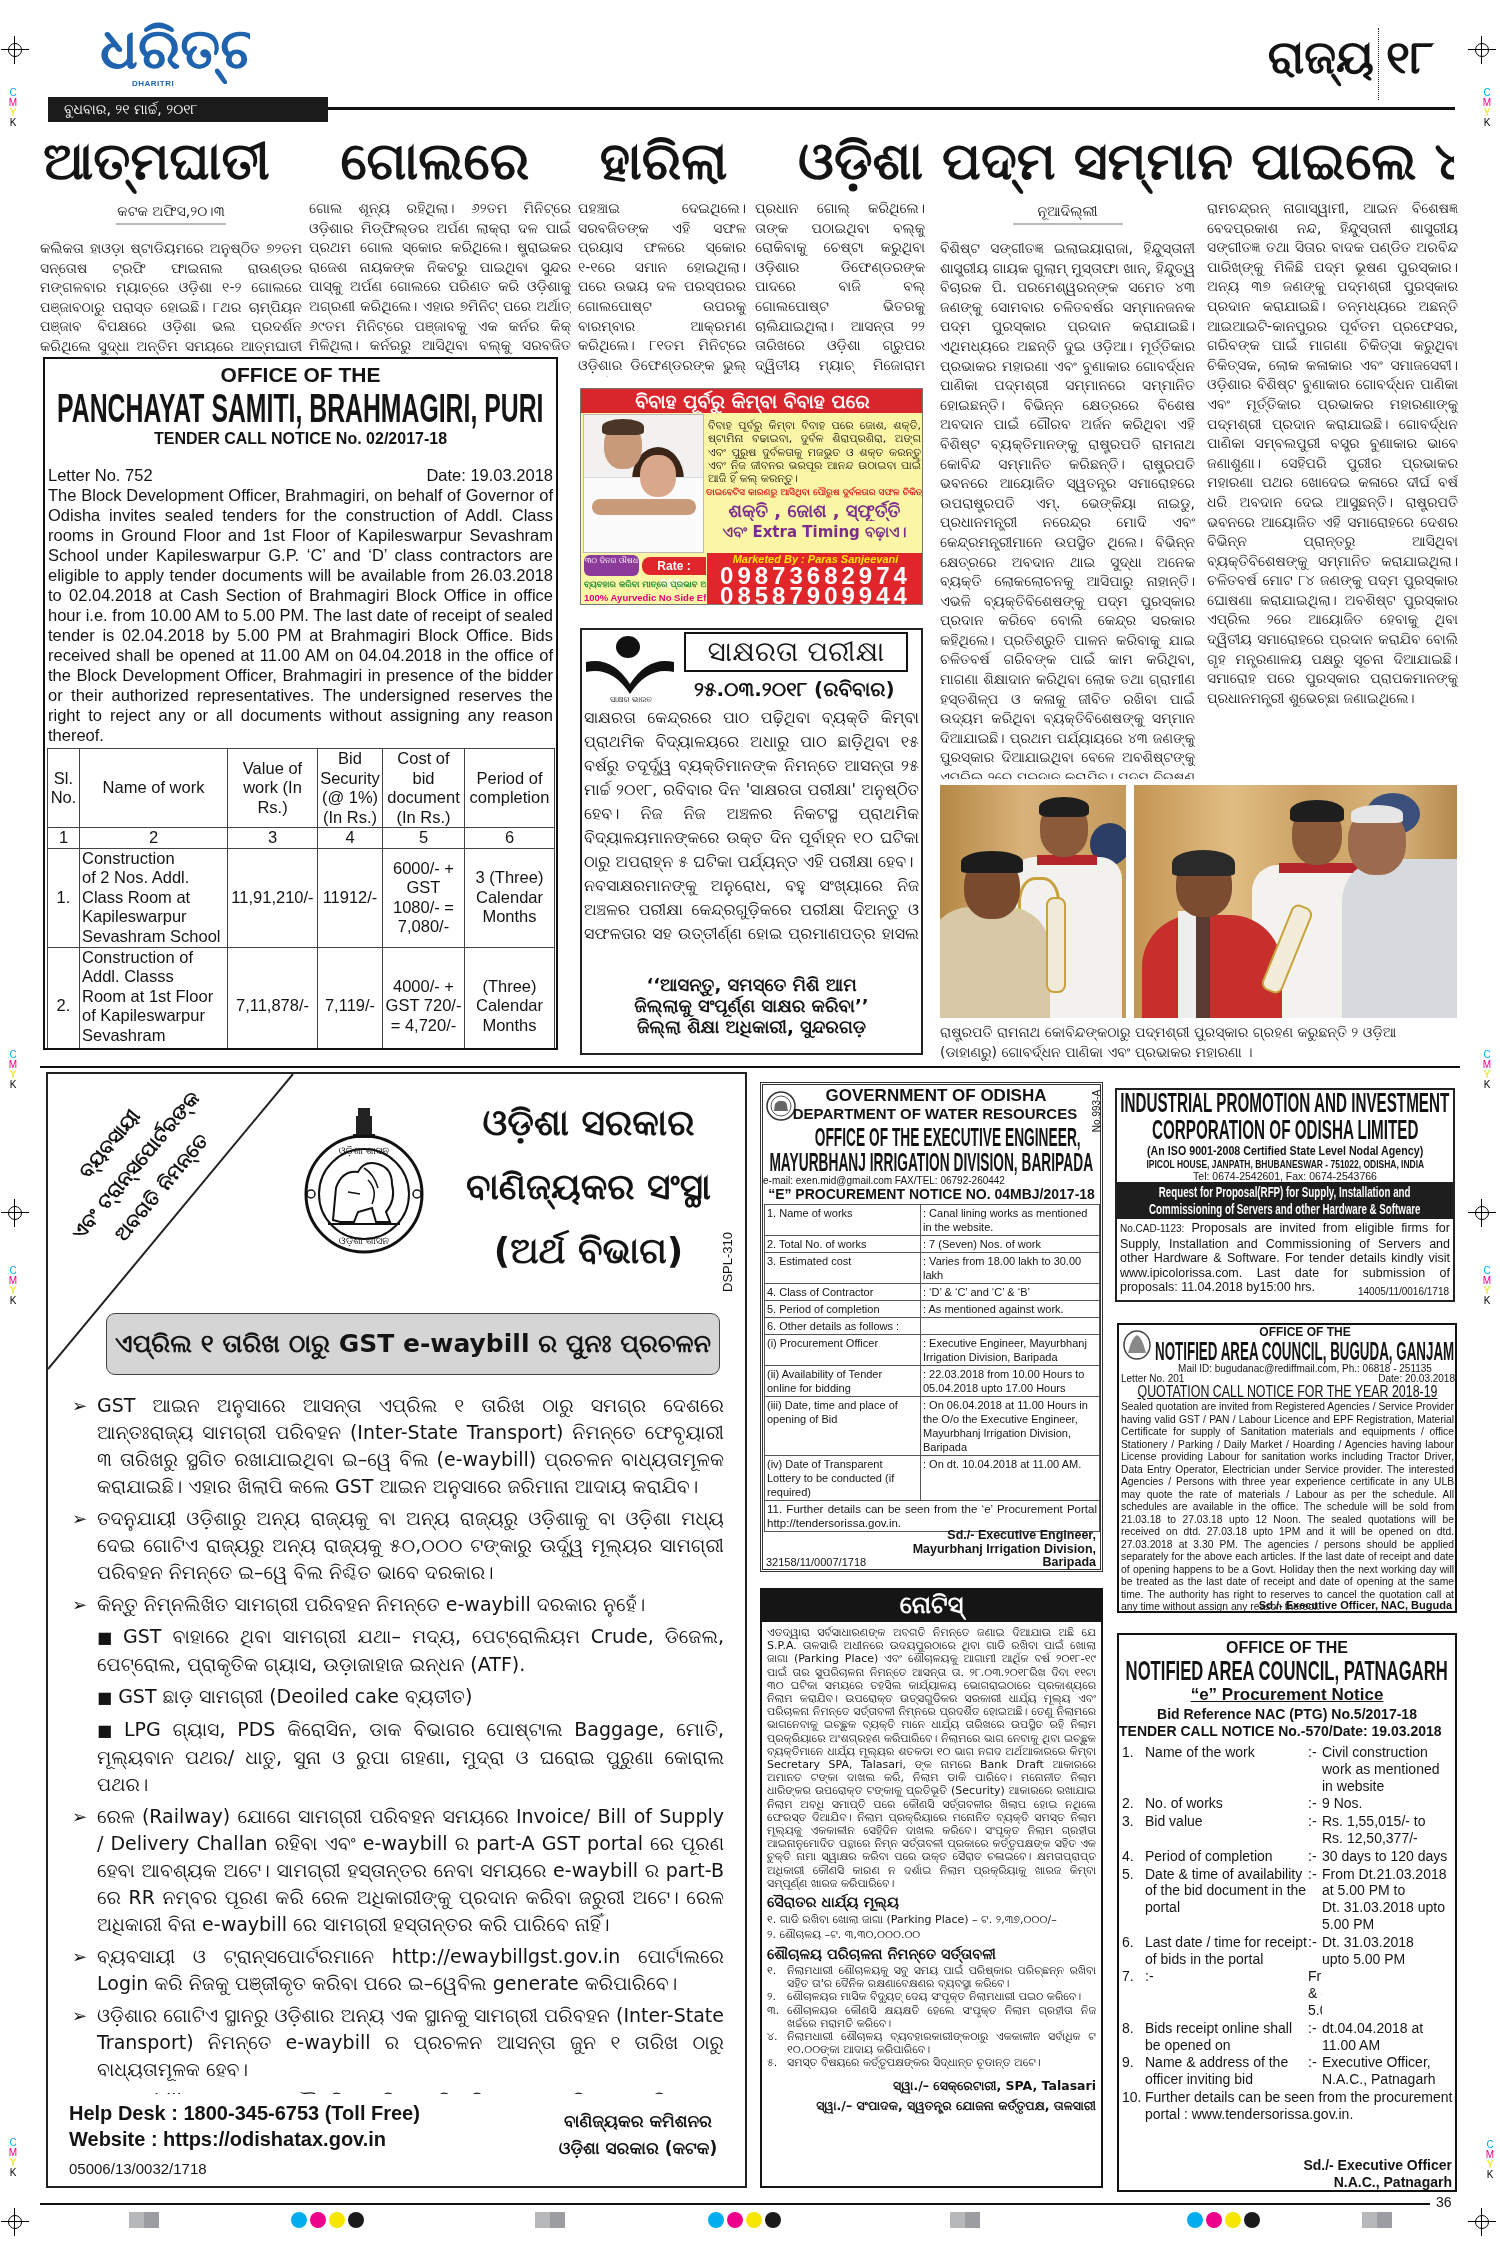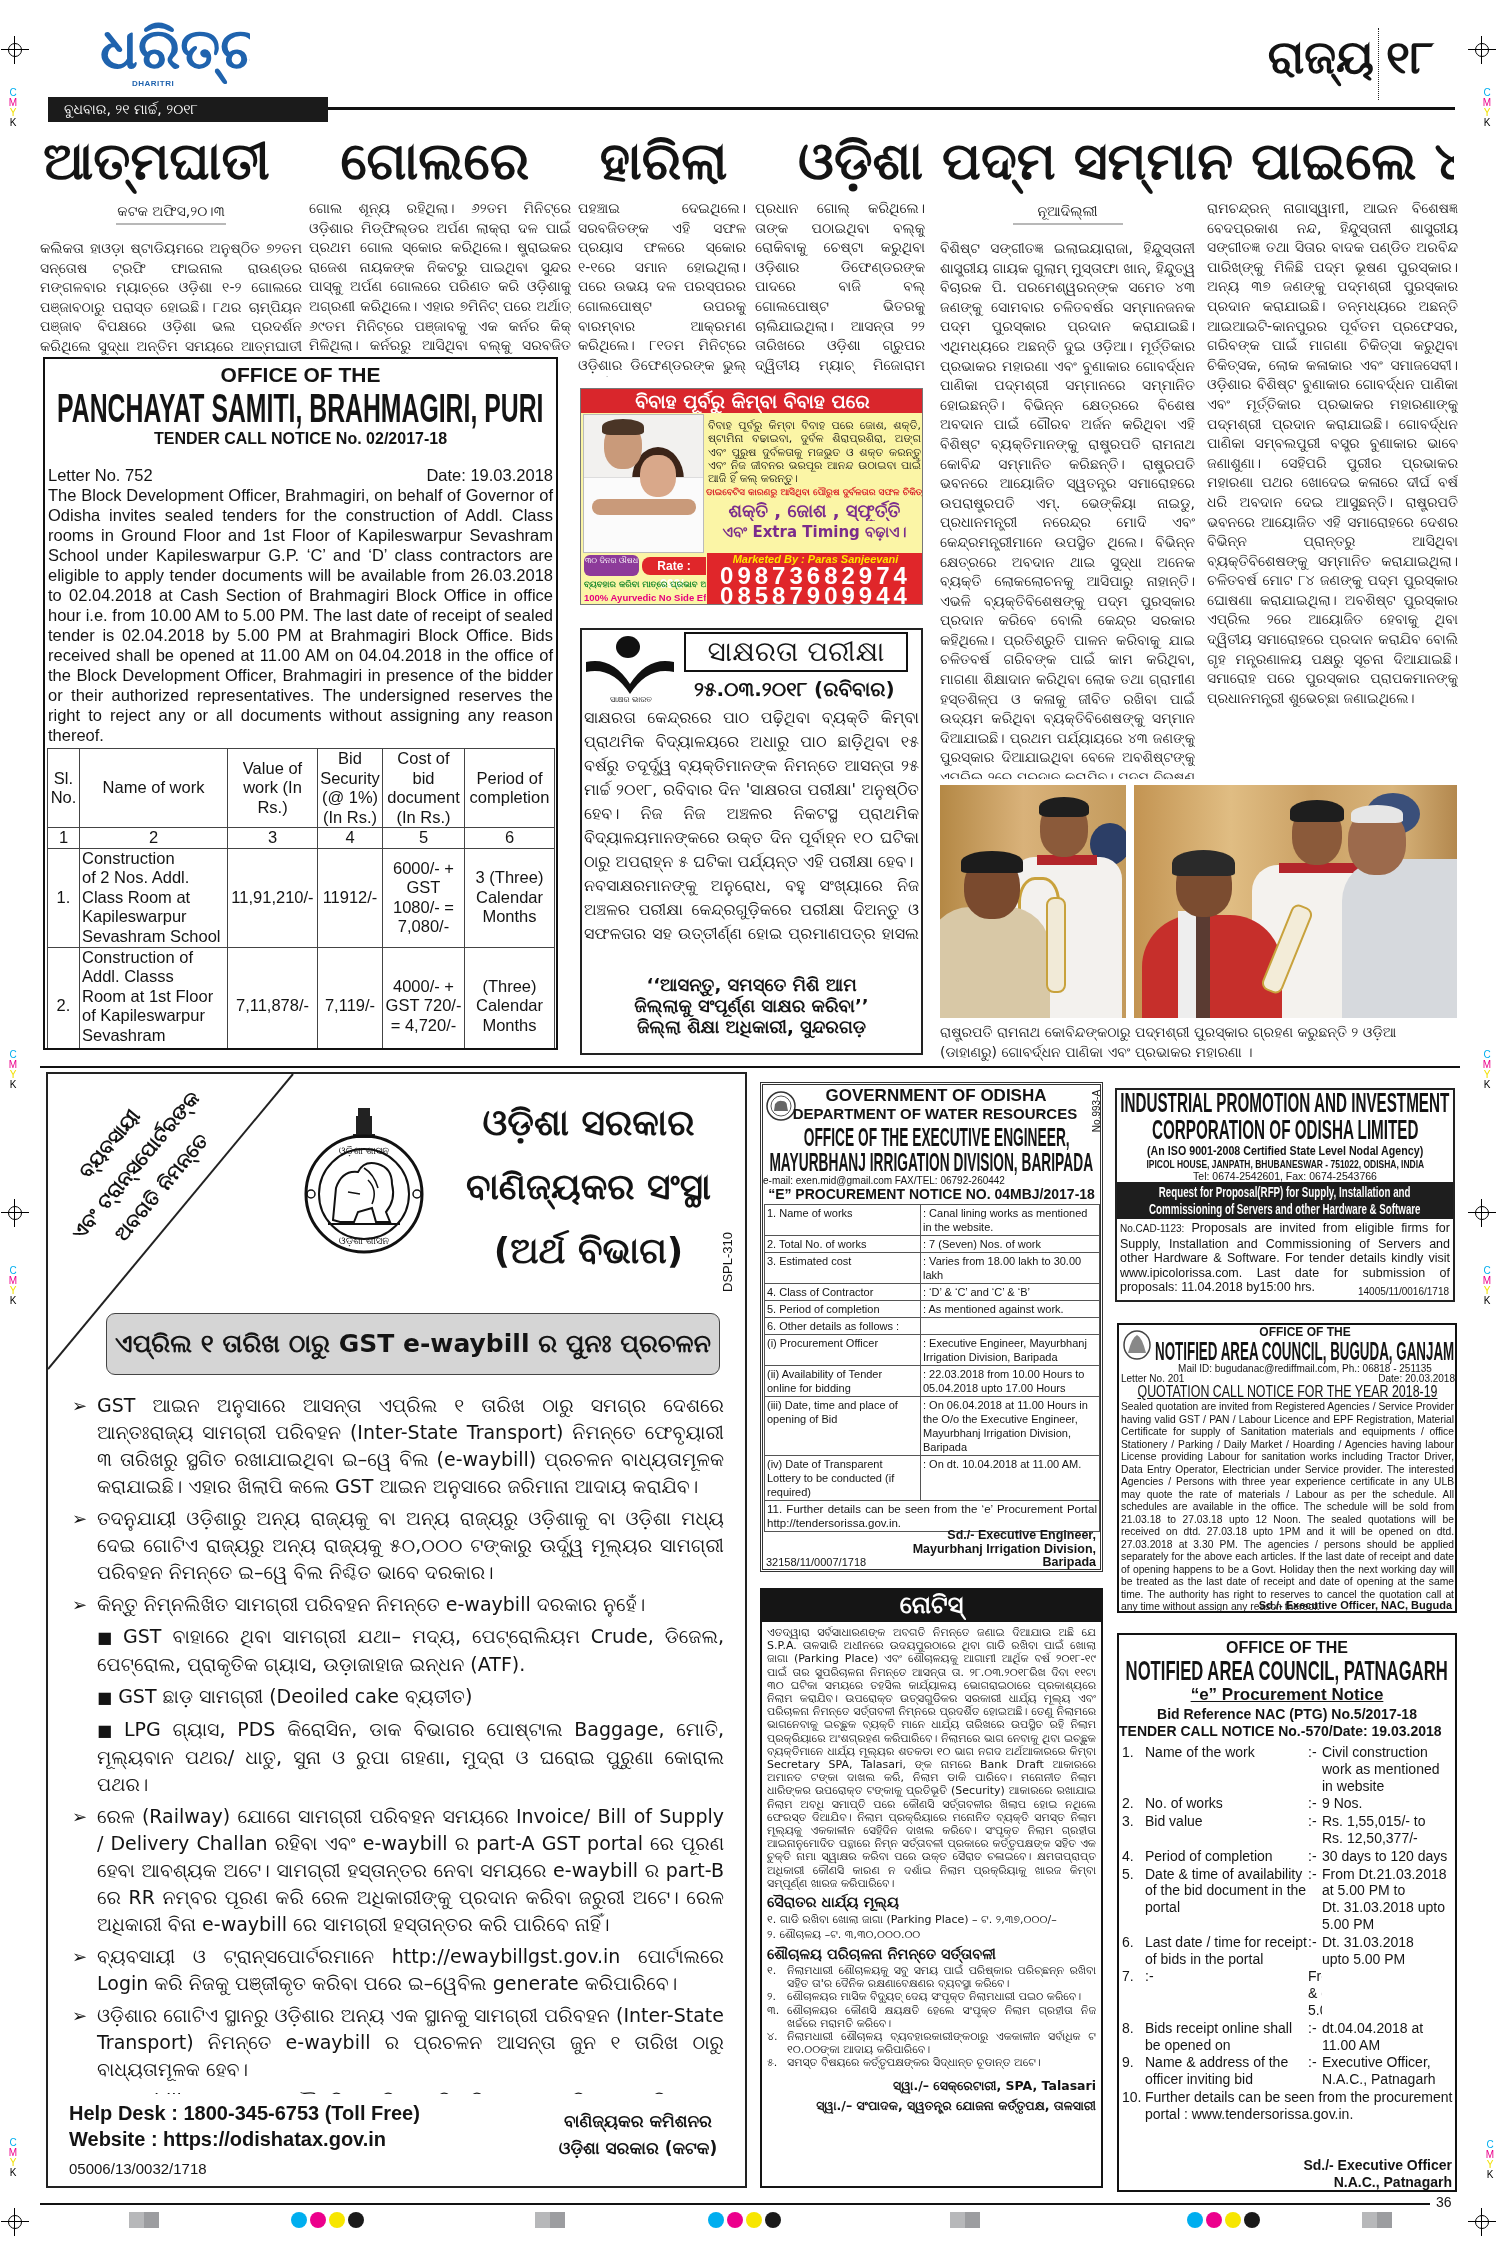--- a/index.html
+++ b/index.html
@@ -97,21 +97,21 @@
 .ewb-help{left:21px;top:1026px;font:bold 20px/26px "Liberation Sans",sans-serif;white-space:nowrap}
 .ewb-issuer{left:500px;top:1034px;width:180px;font:bold 17px/27px "DejaVu Sans",sans-serif;text-align:center}
 .ewb-code{left:21px;top:1086px;font:15px/18px "Liberation Sans",sans-serif}
 
 
 .wr{left:760px;top:1082px;width:343px;height:490px;border:3px double #333;overflow:hidden}
 .wr-emb{left:2px;top:5px;width:32px;height:32px}
 .wr-side{left:303px;top:20px;width:62px;height:12px;transform:rotate(-90deg);font:10px/12px "Liberation Sans",sans-serif;text-align:center}
 .wr-l1{left:28px;top:1px;width:290px;font:bold 17px/19px "Liberation Sans",sans-serif;text-align:center;white-space:nowrap}
 .wr-l2{left:22px;top:20px;width:300px;font:bold 15px/18px "Liberation Sans",sans-serif;text-align:center;white-space:nowrap}
-.wr-l3{left:5px;top:39px;width:337px;height:27px}
+.wr-l3{left:16px;top:39px;width:337px;height:27px}
 .wr-l3 span,.wr-l4 span{font:bold 25px/27px "Liberation Sans",sans-serif;transform:scaleX(.55)}
 .wr-l4{left:0;top:64px;width:337px;height:27px}
 .wr-contact{left:0;top:90px;width:337px;font:10px/11px "Liberation Sans",sans-serif;}
 .wr-no{left:0;top:100px;width:337px;font:bold 14px/18px "Liberation Sans",sans-serif;text-align:center;white-space:nowrap}
 .wr table{position:absolute;left:1px;top:119px;width:335px;border-collapse:collapse;table-layout:fixed;font:11px/14px "Liberation Sans",sans-serif}
 .wr td{border:1px solid #555;padding:1px 2px;vertical-align:top;white-space:pre-line;overflow:hidden}
 .wr-sig{right:4px;top:444px;font:bold 12.5px/13.5px "Liberation Sans",sans-serif;text-align:right}
 .wr-code{left:3px;top:471px;font:11px/13px "Liberation Sans",sans-serif}
 
 

